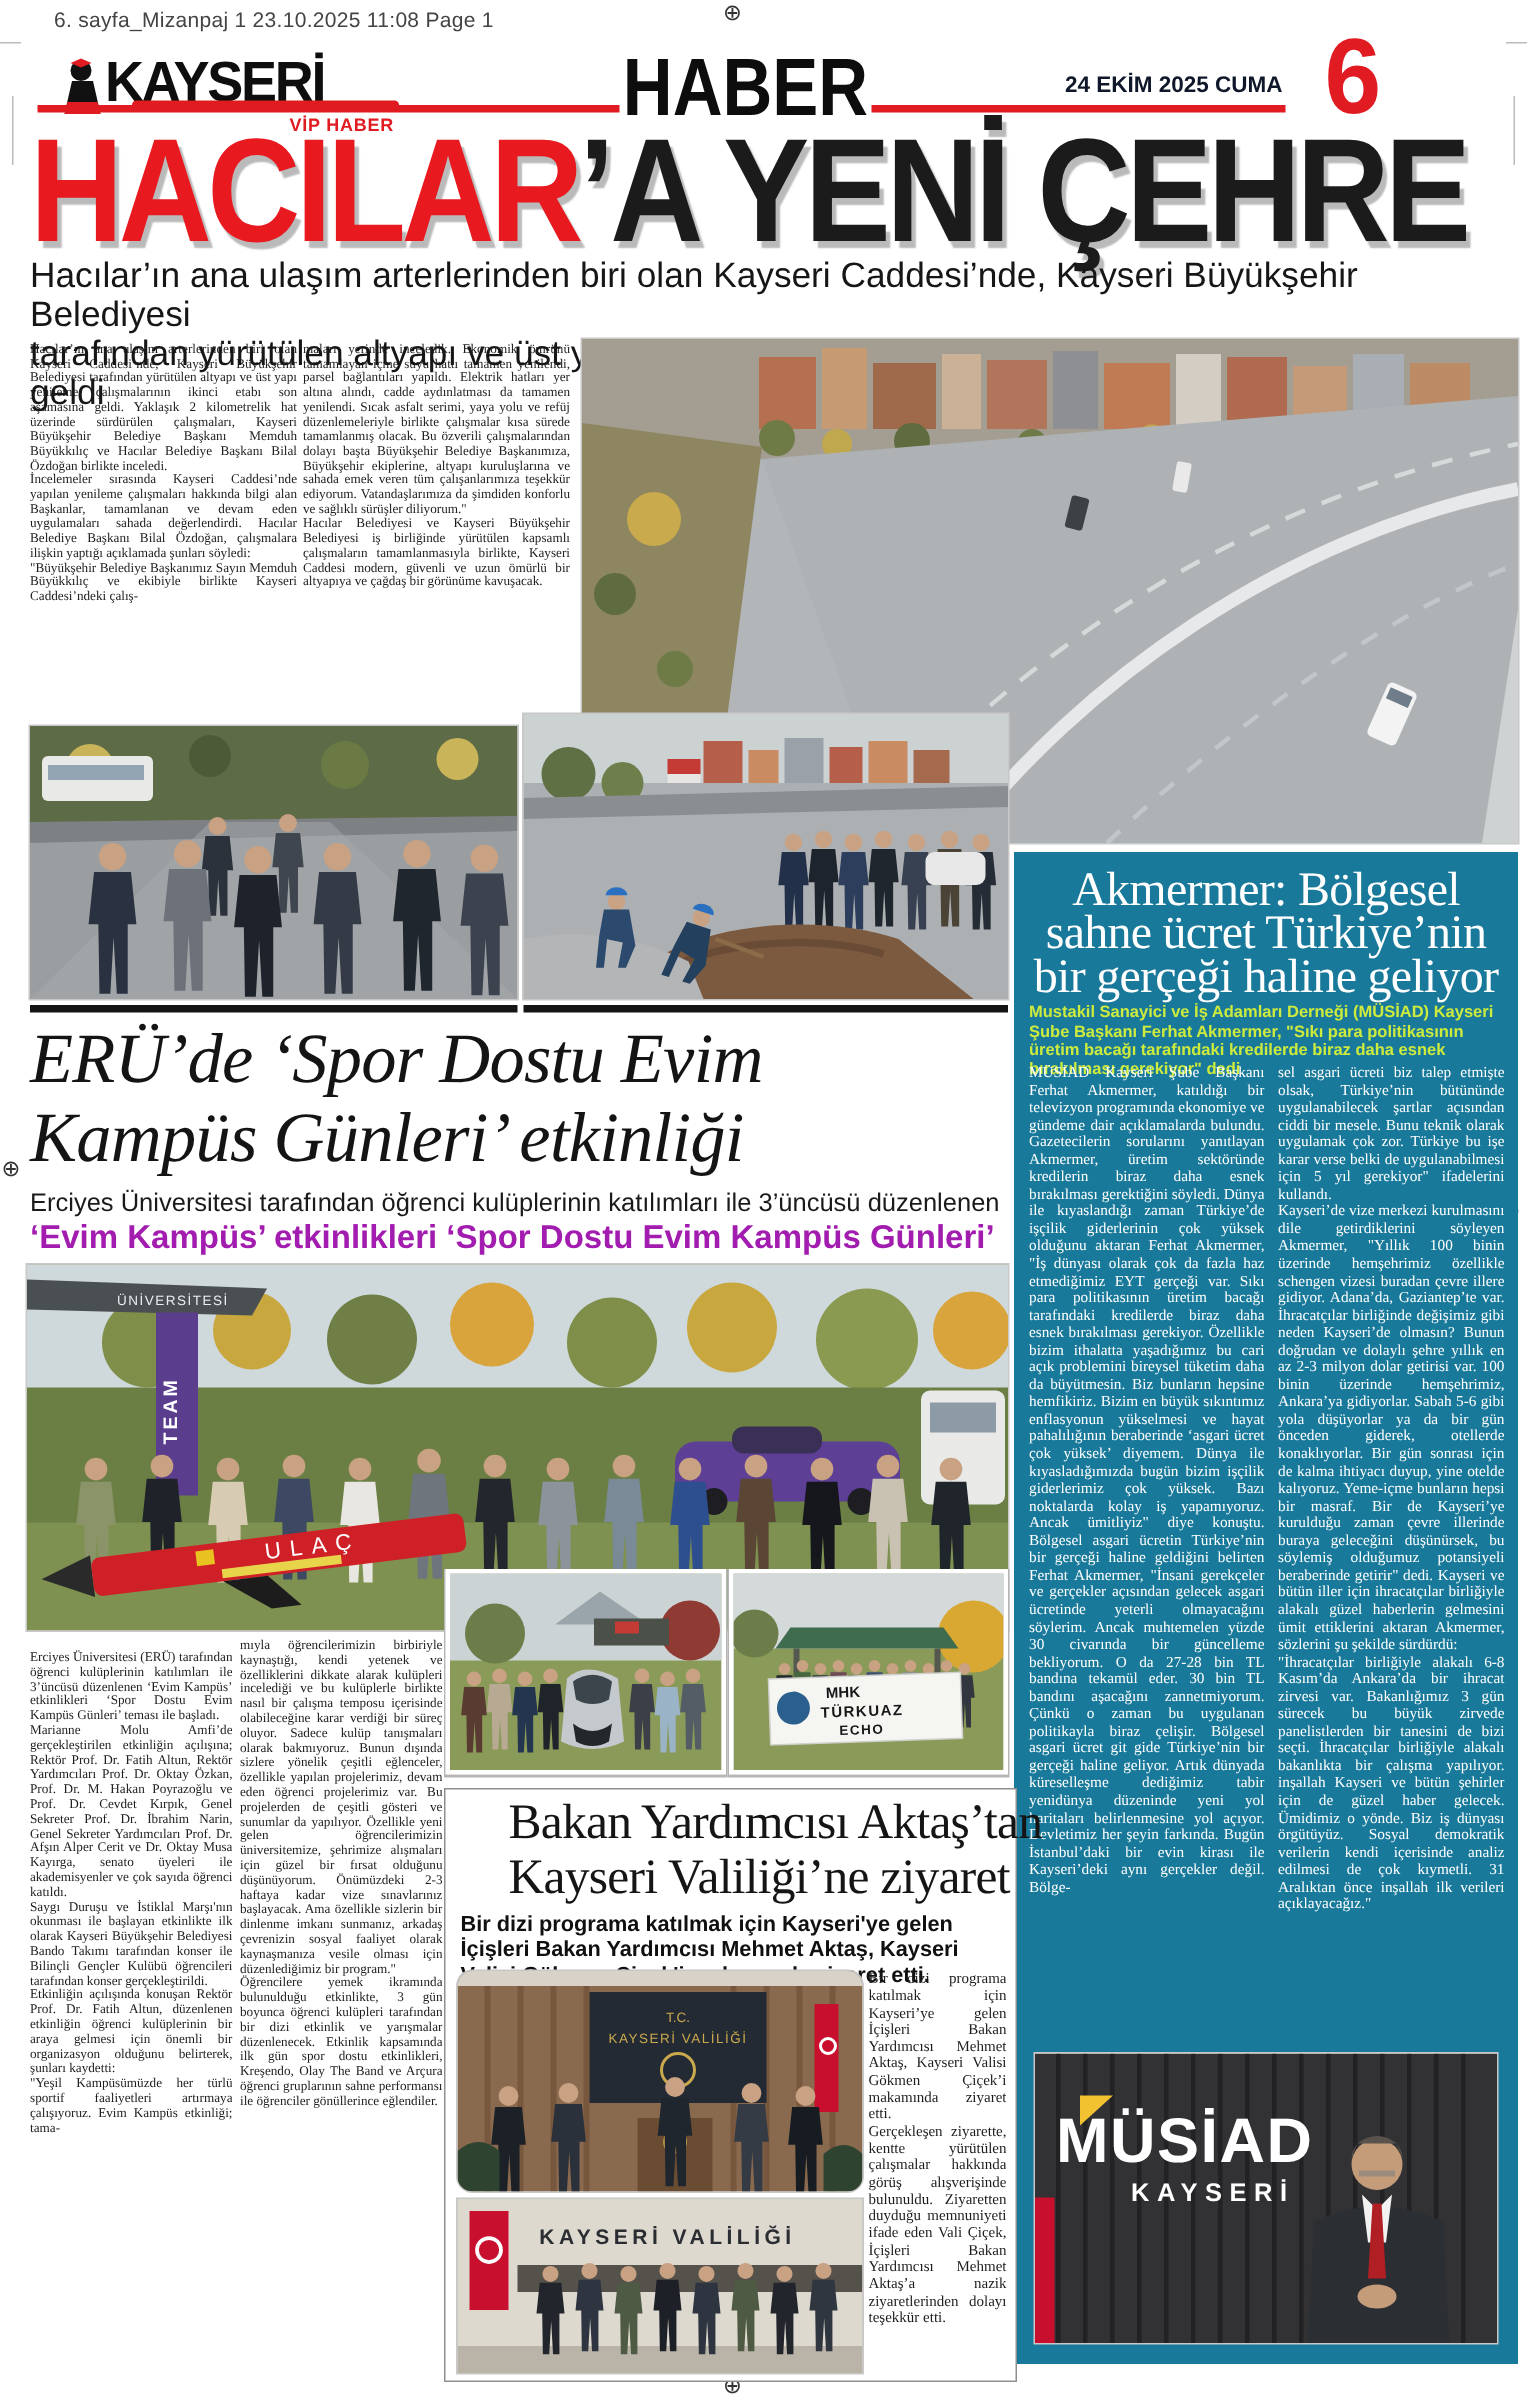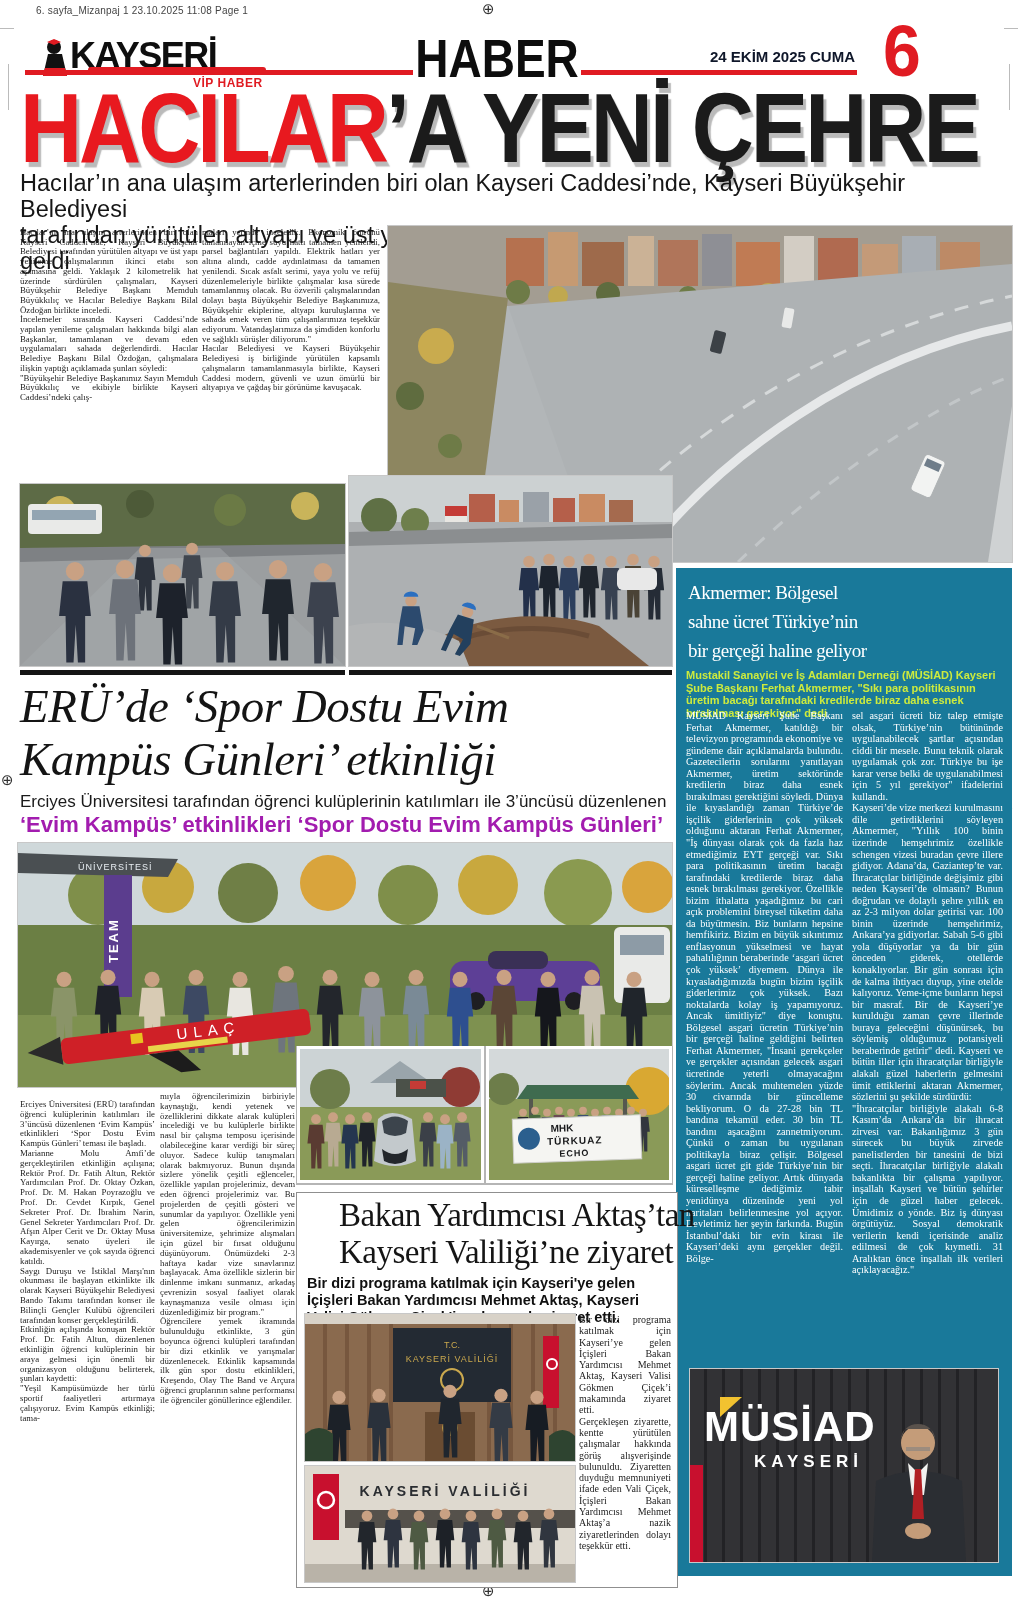--- a/index.html
+++ b/index.html
@@ -1,19 +1,19 @@
 <!DOCTYPE html>
 <html><head>
 <meta charset="utf-8">
 <style>
   html,body{margin:0;padding:0;background:#e8e8e8;}
   #page{position:relative;width:1018px;height:1600px;margin:0 auto;background:#ffffff;
         font-family:"Liberation Sans","DejaVu Sans",sans-serif;overflow:hidden;color:#1c1c1c;}
   .abs{position:absolute;}
-  .print-note{left:36px;top:5px;font-size:10px;color:#444;letter-spacing:.2px;}
+  .print-note{left:36px;top:5px;font-size:14px;color:#444;letter-spacing:.2px;}
   .reg{font-size:15px;color:#333;line-height:1;}
   .cropline{background:#bbb;}
   
   .logo-title{left:70px;top:33px;font-size:36px;font-weight:900;letter-spacing:-1.5px;color:#0e0e0e;transform:scaleY(1.05);transform-origin:top left;}
   .logo-bar{left:88px;top:67px;width:178px;height:7px;background:#e01b22;border-radius:3px;}
   .logo-subtitle{left:193px;top:76px;font-size:12px;font-weight:800;color:#e01b22;letter-spacing:.5px;}
   .rule-red{top:70px;height:5px;background:#e01b22;}
   .section-title{left:411px;top:26px;width:172px;text-align:center;font-size:46px;font-weight:900;color:#0d0d0d;letter-spacing:0px;transform:scaleY(1.18);transform-origin:top center;}
   .mast-date{left:640px;top:48px;width:215px;text-align:right;font-size:15px;font-weight:700;color:#0f172a;}
   .page-number{left:883px;top:10px;font-size:68px;font-weight:900;color:#e01b22;transform:scaleY(1.05);transform-origin:top left;}
@@ -31,21 +31,21 @@
   .eru-headline{left:20px;top:680px;width:655px;font-family:"Liberation Serif","DejaVu Serif",serif;
       font-size:47px;line-height:53px;color:#141414;letter-spacing:-.5px;font-style:italic;}
   .eru-subhead1{left:20px;top:792px;width:655px;font-size:17px;color:#1a1a1a;}
   .eru-subhead2{left:20px;top:812px;width:655px;font-size:22px;color:#a21caf;}
   .eru-subhead2 .b{font-weight:700;}
   .erucol{font-size:8.8px;line-height:9.8px;}
   .inset{border:3px solid #fff;box-shadow:0 1px 0 1px #b5b5b5;}
   
   .akm-box{left:676px;top:568px;width:336px;height:1008px;background:#19799a;}
   .akm-headline{position:absolute;left:12px;top:10px;width:312px;font-family:"Liberation Serif","DejaVu Serif",serif;
-      font-size:19px;line-height:29px;color:#ffffff;text-align:left;letter-spacing:-.5px;}
+      font-size:32px;line-height:29px;color:#ffffff;text-align:center;letter-spacing:-.5px;}
   .akm-subhead{position:absolute;left:10px;top:101px;width:316px;font-size:11px;line-height:12.5px;font-weight:700;color:#cdeb3d;}
   .akm-col{position:absolute;top:142px;height:656px;font-family:"Liberation Serif","DejaVu Serif",serif;
       font-size:10.2px;line-height:11.55px;color:#ffffff;text-align:justify;white-space:pre-line;overflow:hidden;}
   
   .bakan-box{left:296px;top:1192px;width:380px;height:394px;border:1px solid #8f8f8f;background:#fff;}
   .bakan-headline{position:absolute;left:10px;top:4px;width:362px;font-family:"Liberation Serif","DejaVu Serif",serif;
       font-size:33px;line-height:37px;color:#151515;letter-spacing:-.5px;margin-left:32px;}
   .bakan-subhead{position:absolute;left:10px;top:82px;width:362px;font-size:14.5px;line-height:17px;font-weight:700;color:#101010;}
   .bakan-body{position:absolute;left:282px;top:121px;width:92px;height:266px;font-family:"Liberation Serif","DejaVu Serif",serif;
       font-size:10px;line-height:11.3px;text-align:justify;white-space:pre-line;overflow:hidden;color:#1d1d1d;}
@@ -483,21 +483,21 @@
     </div>
   </div>
 
   <div class="abs bakan-box">
     <div class="bakan-headline">
       <div>Bakan Yardımcısı Aktaş’tan</div>
       <div>Kayseri Valiliği’ne ziyaret</div>
     </div>
     <div class="bakan-subhead">Bir dizi programa katılmak için Kayseri'ye gelen İçişleri Bakan Yardımcısı Mehmet Aktaş, Kayseri Valisi Gökmen Çiçek'i makamında ziyaret etti.</div>
 
-    <div class="abs photo" style="left:8px;top:121px;width:270px;height:147px;">
+    <div class="abs photo" style="left:8px;top:121px;width:270px;height:147px;border-radius:10px;">
       <svg width="270" height="147" viewBox="0 0 270 147">
         <rect width="270" height="147" fill="#8a6a4e"></rect>
         <g>
           <rect x="18" width="4" height="147" fill="#77573e"></rect>
             <rect x="40" width="4" height="147" fill="#77573e"></rect>
           <rect x="62" width="4" height="147" fill="#77573e"></rect>
             <rect x="84" width="4" height="147" fill="#77573e"></rect>
           <rect x="182" width="4" height="147" fill="#77573e"></rect>
             <rect x="204" width="4" height="147" fill="#77573e"></rect>
           <rect x="226" width="4" height="147" fill="#77573e"></rect>

